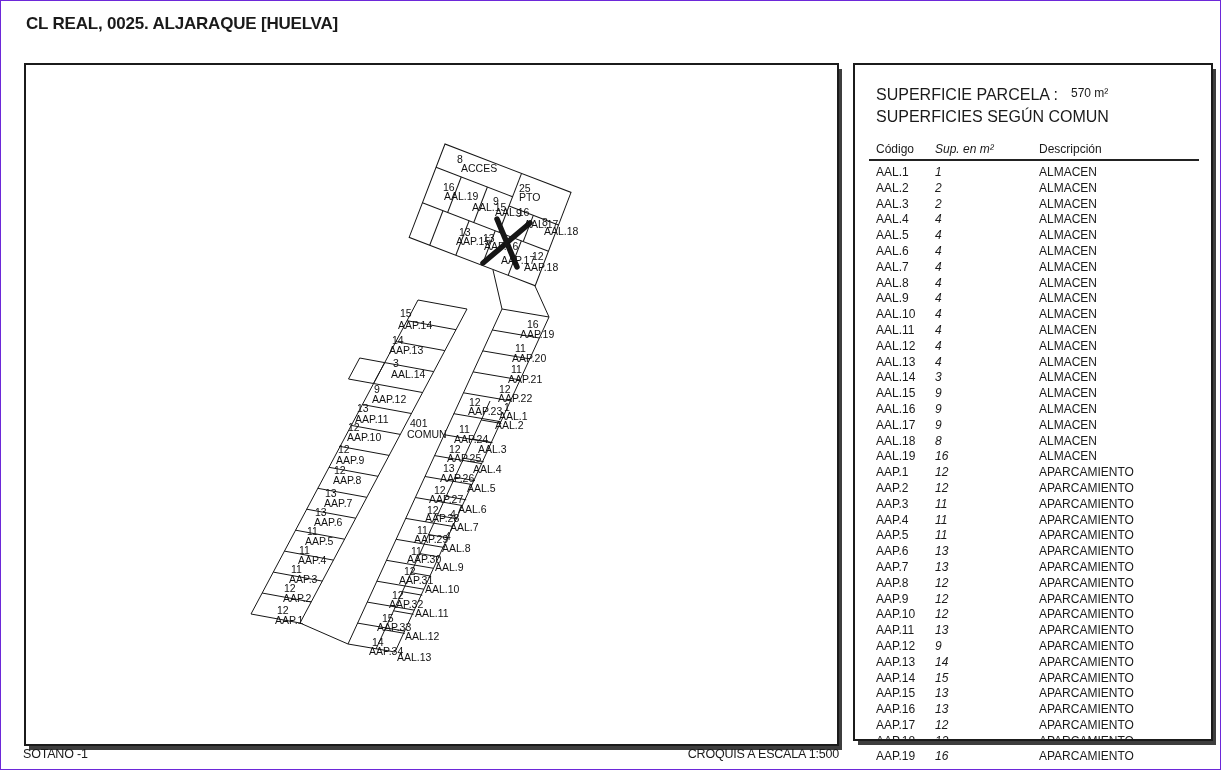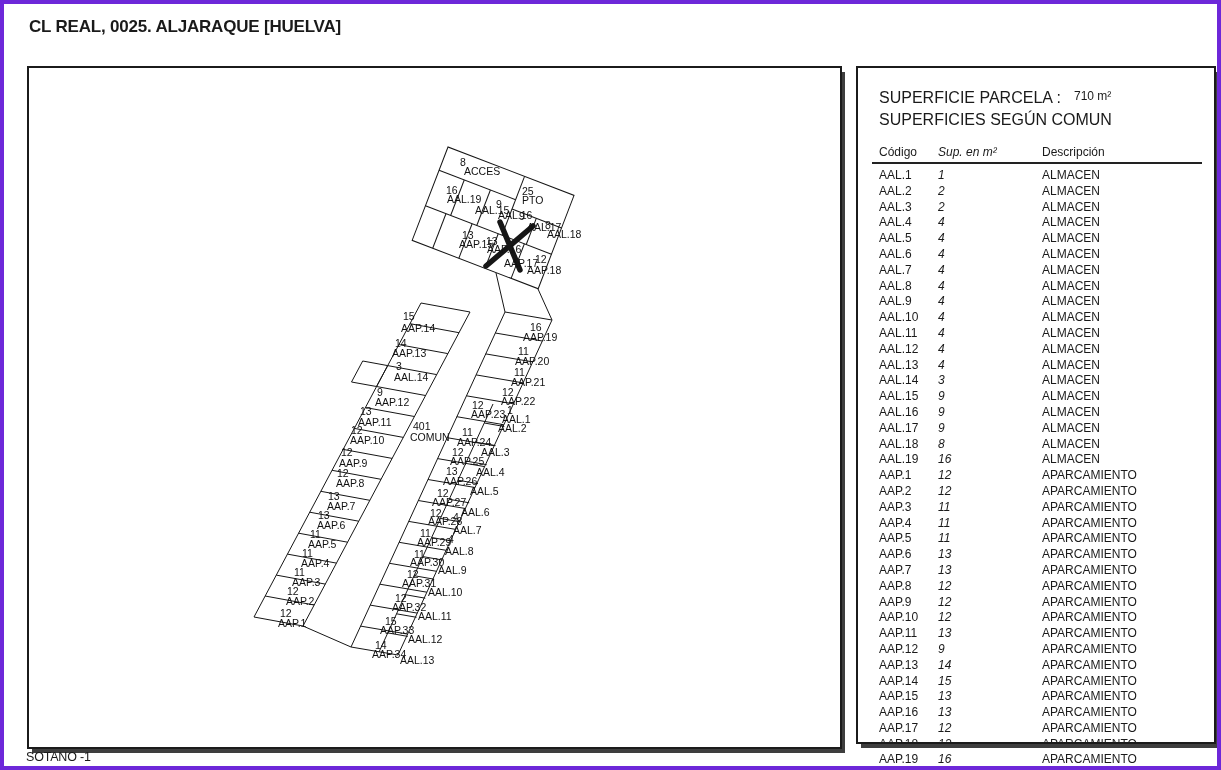--- a/index.html
+++ b/index.html
@@ -1,17 +1,17 @@
 <!DOCTYPE html>
 <html><head>
 <meta charset="utf-8">
 <style>
   html,body{margin:0;padding:0;background:#fff;}
   body{font-family:"Liberation Sans",sans-serif;color:#1a1a1a;}
-  #page{position:relative;width:1221px;height:770px;background:#ffffff;border:4px solid #6d28d9;box-sizing:border-box;overflow:hidden;}
+  #page{position:relative;width:1221px;height:770px;background:#ffffff;border:1px solid #6d28d9;box-sizing:border-box;overflow:hidden;}
 
   
   .title{position:absolute;left:25px;top:13px;font-size:17px;font-weight:bold;letter-spacing:-0.2px;white-space:pre;}
   .datetime{position:absolute;left:852px;top:13px;font-size:17px;font-weight:bold;white-space:pre;}
 
   
   .shadowbox{position:absolute;border:2px solid #1b1b1b;box-shadow:4px 5px 0 -1px #3e3e3e;background:transparent;}
   #plan-panel{left:23px;top:62px;width:811px;height:679px;background:#fff;}
   #table-border{left:852px;top:62px;width:356px;height:674px;z-index:6;pointer-events:none;}
 
@@ -226,21 +226,21 @@
           <text x="368" y="654">AAP.34</text>
           <text x="396" y="660">AAL.13</text>
           <text x="409" y="426">401</text>
           <text x="406" y="437">COMUN</text>
         </g>
     </svg>
   </div>
 
   <div id="table-content">
     <div class="sum-row" style="top:23px">SUPERFICIE PARCELA :</div>
-    <div class="sum-val" style="top:23px">710 m²</div>
+    <div class="sum-val" style="top:23px">570 m²</div>
     <div class="sum-row" style="top:45px">SUPERFICIES SEGÚN COMUN</div>
     <div class="cols">
       <span class="c1">Código</span>
       <span class="c2">Sup. en m²</span>
       <span class="c3">Descripción</span>
     </div>
     <div class="header-rule"></div>
     <div id="rows">
         <div class="t-row">
           <span class="c1">AAL.1</span>
@@ -430,15 +430,16 @@
         <div class="t-row">
           <span class="c1">AAP.19</span>
           <span class="c2">16</span>
           <span class="c3">APARCAMIENTO</span>
         </div>
       </div>
   </div>
   <div id="table-border" class="shadowbox"></div>
 
   <div id="foot-floor" class="foot">SOTANO -1</div>
+  <div id="foot-scale" class="foot">CROQUIS A ESCALA 1:500</div>
   <div id="page-num">Página 2/6</div>
 
 </div>
 
 </body></html>

